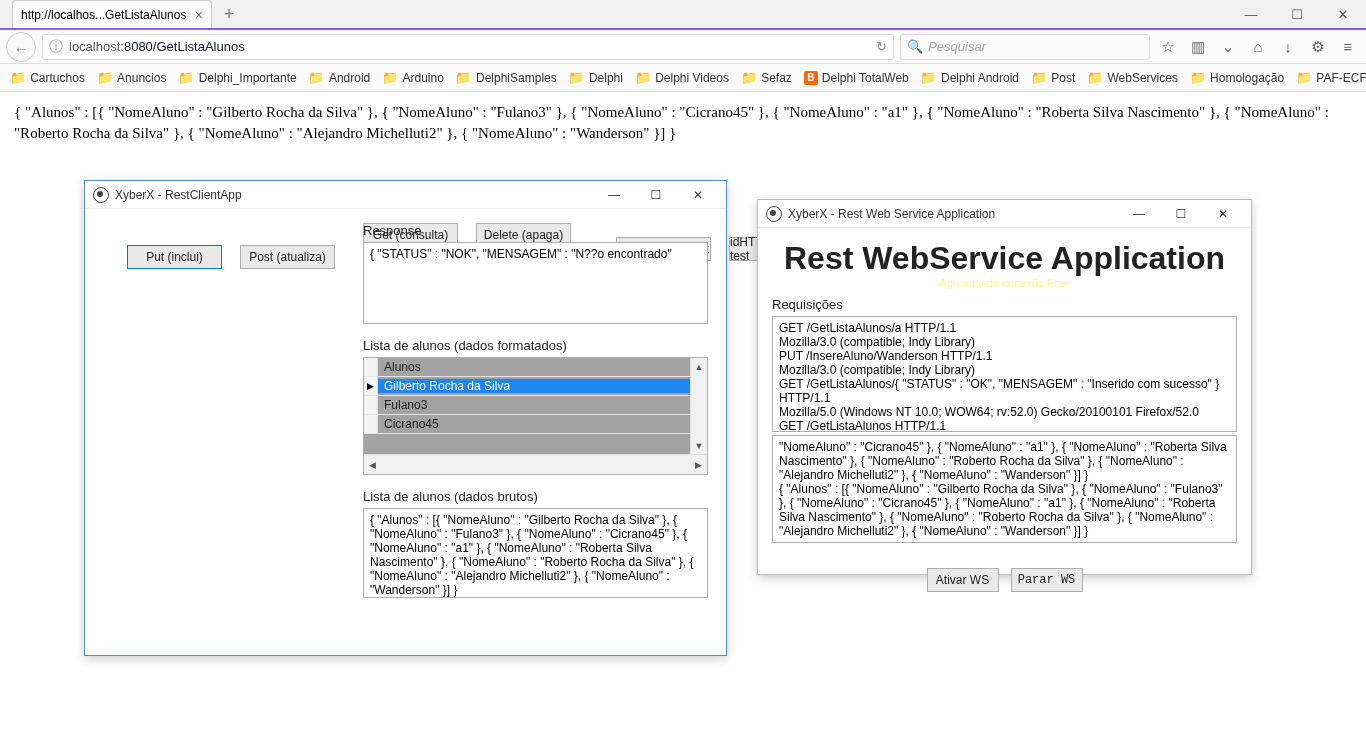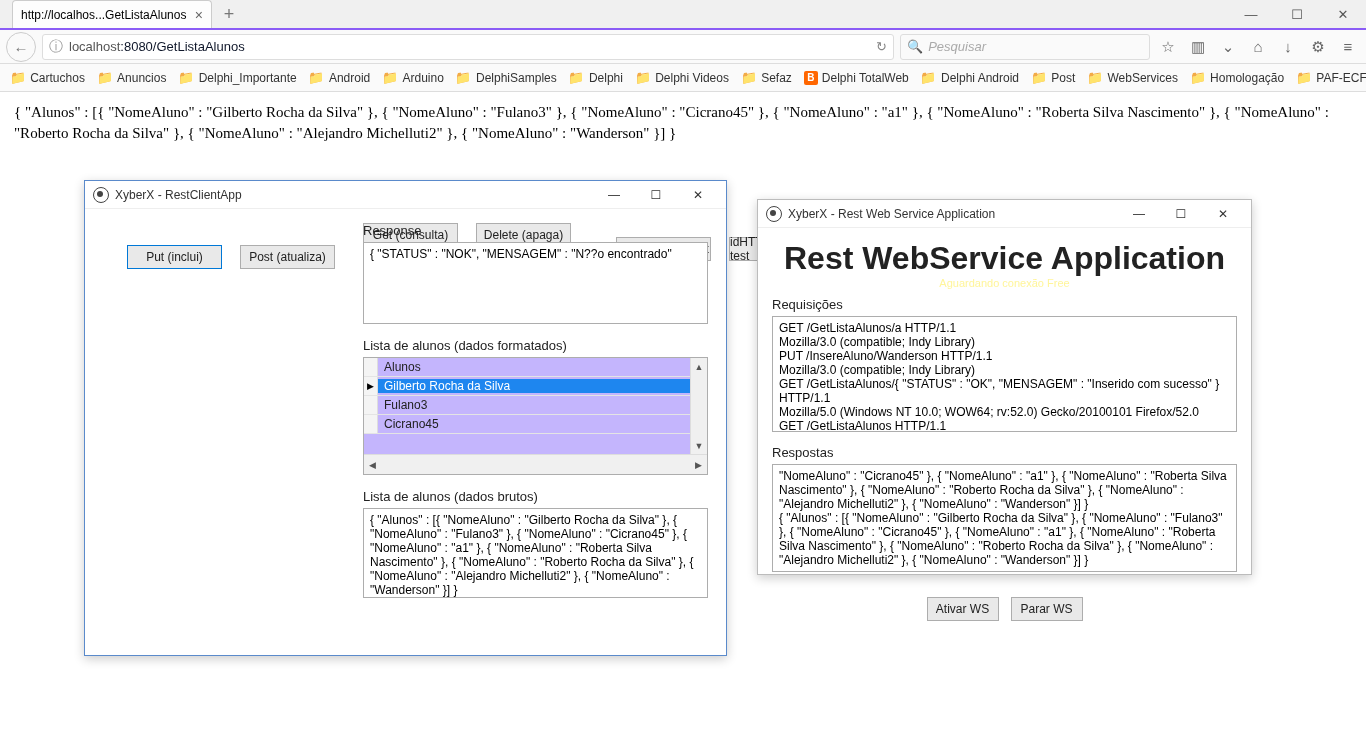--- a/index.html
+++ b/index.html
@@ -43,21 +43,21 @@
 .titlebar .wbtn { width: 40px; height: 22px; display: flex; align-items: center; justify-content: center; font-size: 12px; color: #333; }
 
 .cbody { padding: 14px 18px; font-size: 12px; color: #222; }
 
 .btn { width: 95px; height: 24px; background: #e9e9e9; border: 1px solid #adadad; display: inline-flex; align-items: center; justify-content: center; font-size: 12px; cursor: pointer; }
 .btn.focused { border: 1.5px solid #0078d7; }
 
 .label { font-size: 13px; margin-bottom: 4px; display: block; }
 .textarea { width: 100%; border: 1px solid #adadad; background: #fff; font-size: 12px; padding: 4px 6px; font-family: "Segoe UI", Tahoma, sans-serif; resize: none; overflow: auto; }
 
-.grid { border: 1px solid #adadad; background: #c4b5fd; position: relative; display: flex; flex-direction: column; }
+.grid { border: 1px solid #adadad; background: #a3a3a3; position: relative; display: flex; flex-direction: column; }
 .grid-rows { flex: 1; overflow: hidden; }
 .grid-row { height: 19px; display: flex; align-items: center; font-size: 12px; border-bottom: 1px solid #e4e4e4; }
 .grid-row .marker { width: 14px; height: 100%; background: #f4f4f4; border-right: 1px solid #ddd; display: flex; align-items: center; justify-content: center; font-size: 9px; color: #333; }
 .grid-row .cell { padding: 0 6px; flex: 1; }
 .grid-row.selected .cell { background: #1e86ef; color: #fff; }
 .grid-row.selected .marker { color: #000; }
 .grid-scroll-v { position: absolute; right: 0; top: 0; bottom: 20px; width: 17px; background: #f0f0f0; border-left: 1px solid #ddd; display: flex; flex-direction: column; }
 .grid-scroll-v .arrow { height: 17px; display: flex; align-items: center; justify-content: center; font-size: 9px; color: #555; }
 .grid-scroll-v .track { flex: 1; }
 .grid-scroll-h { height: 20px; background: #f0f0f0; border-top: 1px solid #ddd; display: flex; }
@@ -263,22 +263,21 @@
 
     <span class="label">Requisições</span>
     <textarea class="textarea" style="height: 116px;">GET /GetListaAlunos/a HTTP/1.1
 Mozilla/3.0 (compatible; Indy Library)
 PUT /InsereAluno/Wanderson HTTP/1.1
 Mozilla/3.0 (compatible; Indy Library)
 GET /GetListaAlunos/{ "STATUS" : "OK", "MENSAGEM" : "Inserido com sucesso" } HTTP/1.1
 Mozilla/5.0 (Windows NT 10.0; WOW64; rv:52.0) Gecko/20100101 Firefox/52.0
 GET /GetListaAlunos HTTP/1.1</textarea>
 
-    <span class="label" style="margin-top:10px;">Respostas</span>
     <textarea class="textarea" style="height: 108px;">"NomeAluno" : "Cicrano45" }, { "NomeAluno" : "a1" }, { "NomeAluno" : "Roberta Silva Nascimento" }, { "NomeAluno" : "Roberto Rocha da Silva" }, { "NomeAluno" : "Alejandro Michelluti2" }, { "NomeAluno" : "Wanderson" }] }
 { "Alunos" : [{ "NomeAluno" : "Gilberto Rocha da Silva" }, { "NomeAluno" : "Fulano3" }, { "NomeAluno" : "Cicrano45" }, { "NomeAluno" : "a1" }, { "NomeAluno" : "Roberta Silva Nascimento" }, { "NomeAluno" : "Roberto Rocha da Silva" }, { "NomeAluno" : "Alejandro Michelluti2" }, { "NomeAluno" : "Wanderson" }] }</textarea>
 
     <div style="display:flex; gap:12px; justify-content:center; margin-top:22px;">
       <div class="btn" style="width:72px;">Ativar WS</div>
-      <div class="btn" style="width:72px;">Parar WS</div>
+      <div class="btn" style="width:72px;font-family:Liberation Mono, monospace;">Parar WS</div>
     </div>
   </div>
 </div>
 
 </body></html>

